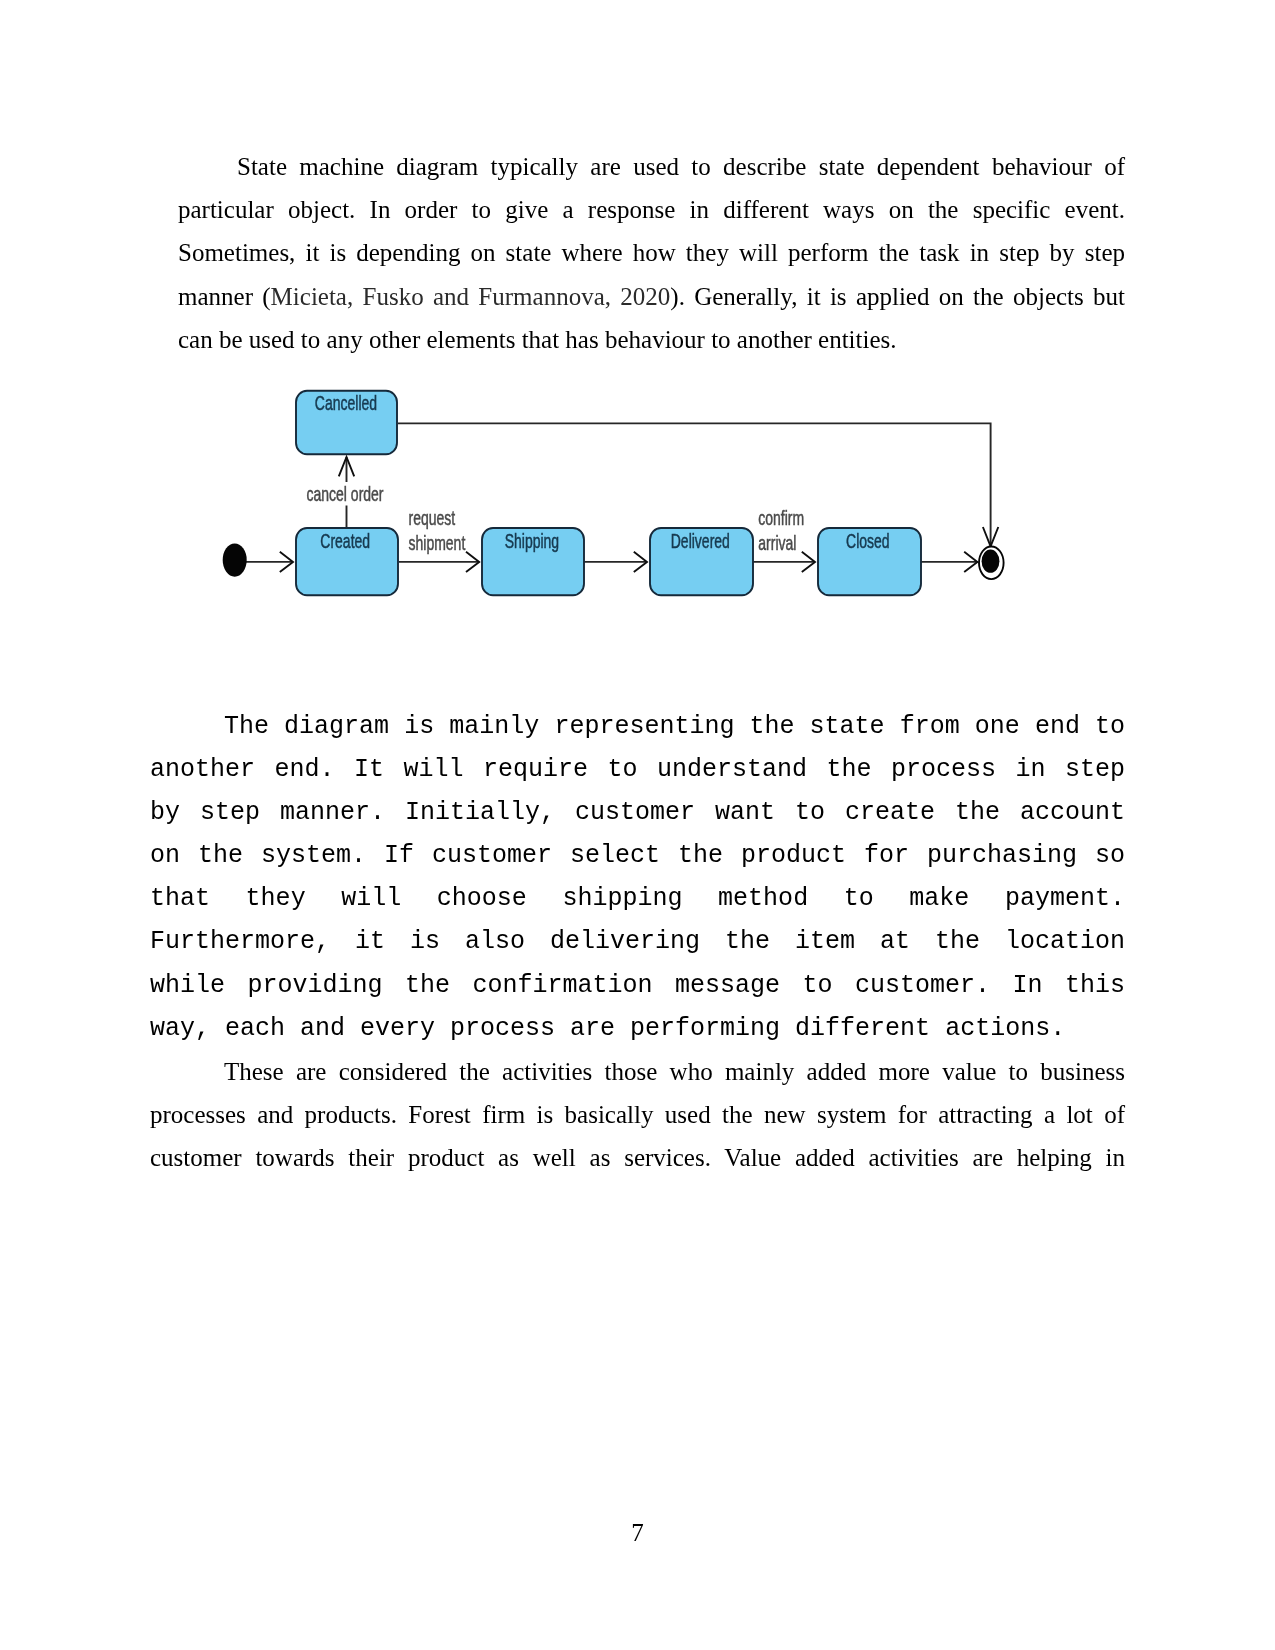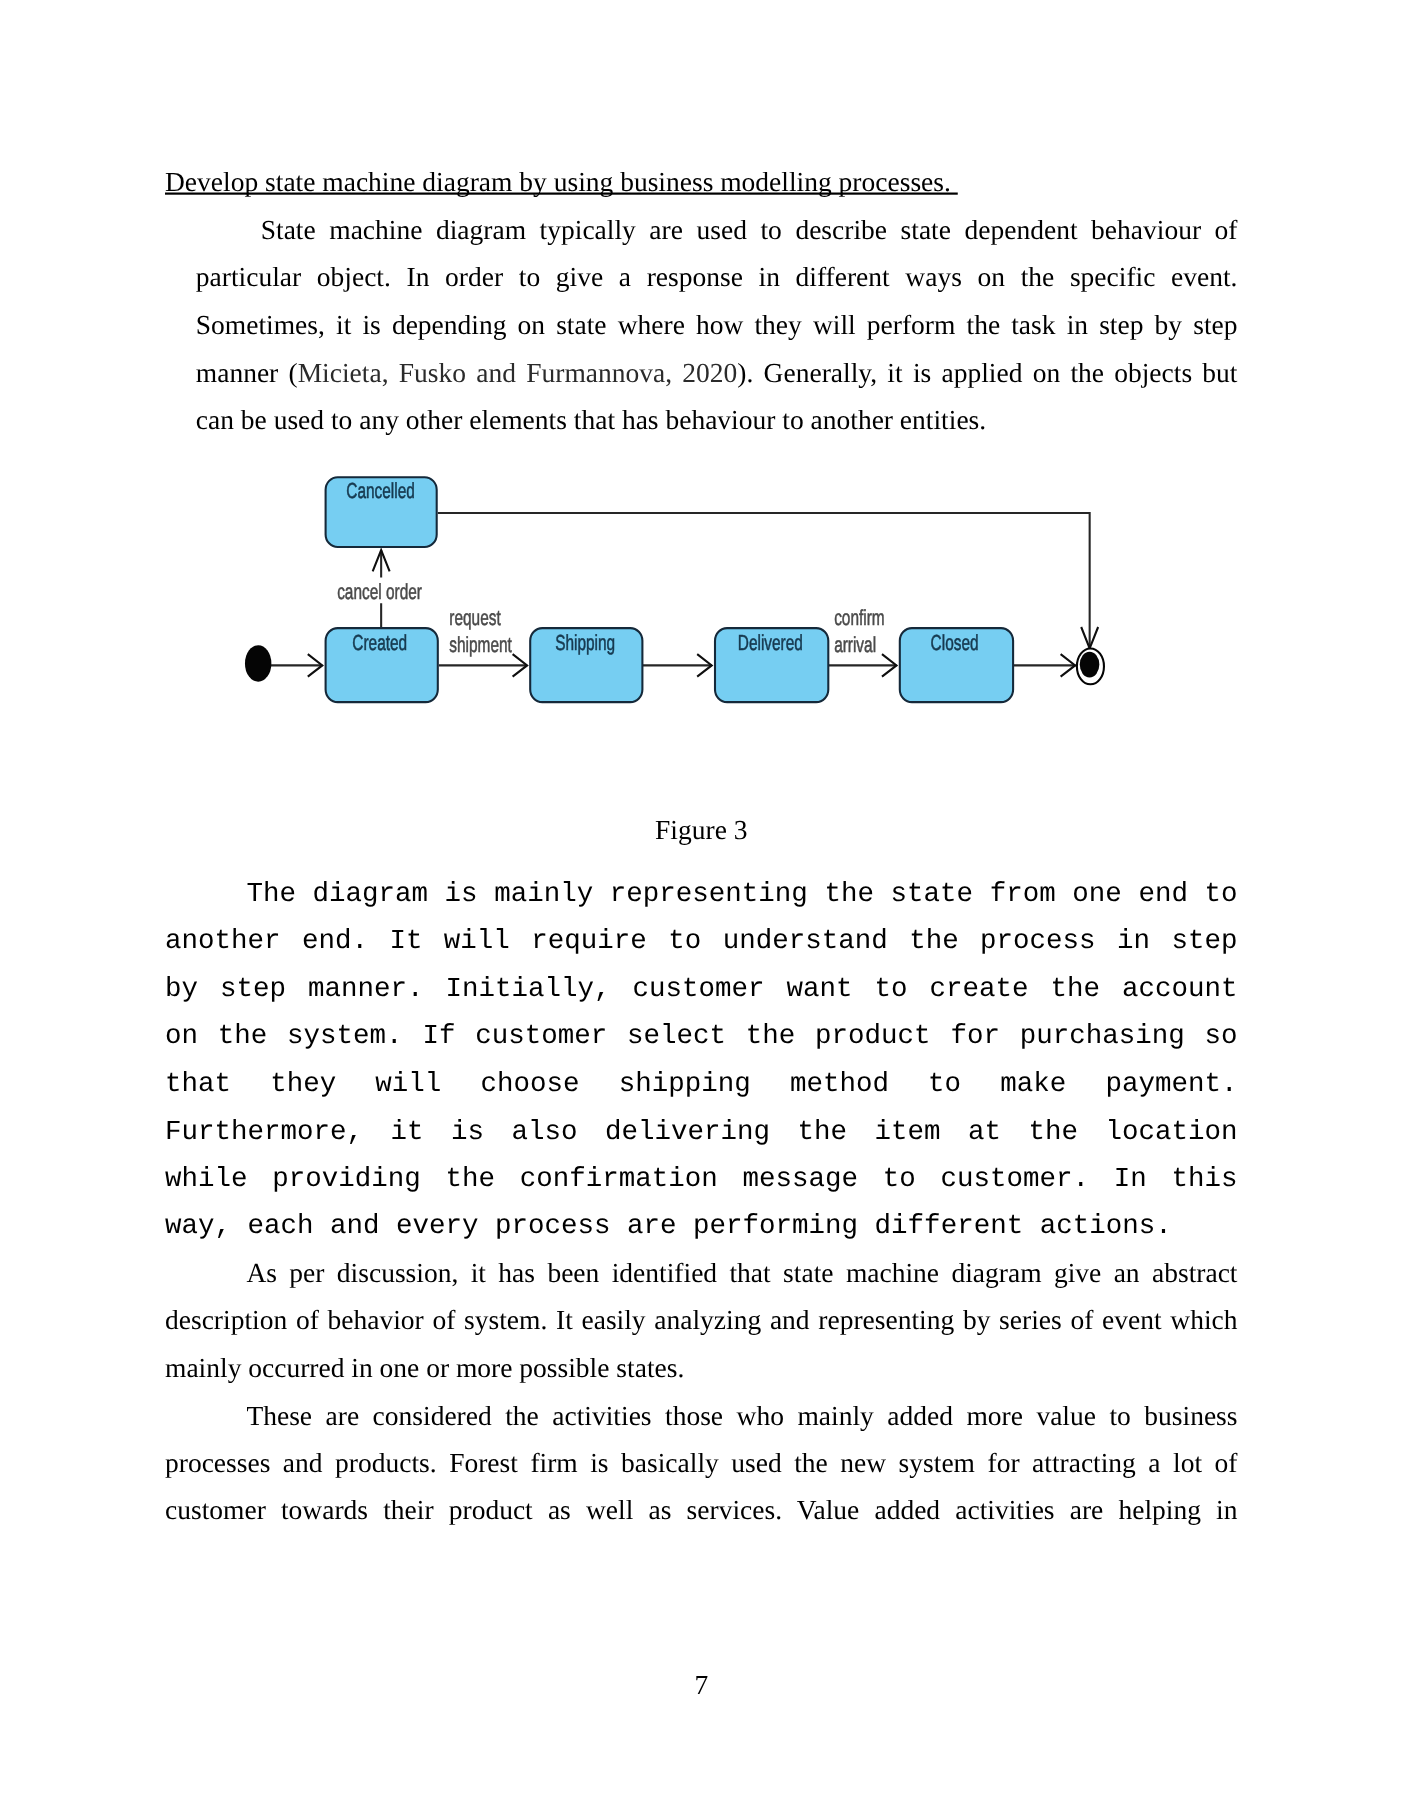--- a/index.html
+++ b/index.html
@@ -26,21 +26,20 @@
   .dgm .finout{fill:#fff;stroke:#050505;stroke-width:1.9;}
   .dgm .finin{fill:#050505;}
   .dgm .stl{font-family:"Liberation Sans",sans-serif;font-size:14px;fill:#16394f;stroke:#16394f;stroke-width:0.35;paint-order:stroke fill;text-anchor:middle;}
   .dgm .el{font-family:"Liberation Sans",sans-serif;font-size:14px;fill:#4a4a4a;stroke:#4a4a4a;stroke-width:0.35;paint-order:stroke fill;text-anchor:start;}
 </style>
 </head>
 <body>
 
 <div class="page">
   <div class="doc">
-    <p class="heading">Develop state machine diagram by using business modelling processes.&nbsp;</p>
     <p class="indent"><span>State machine diagram typically are used to describe state dependent behaviour of particular object. In order to give a response in different ways on the specific event. Sometimes, it is depending on state where how they will perform the task in step by step manner (</span><span class="cite">Micieta, Fusko and Furmannova, 2020</span><span>). Generally, it is applied on the objects but can be used to any other elements that has behaviour to another entities.</span></p>
     <div class="figure">
       <svg class="dgm" viewBox="0 0 830 250" width="830" height="250">
         <g class="edges">
 
           <path class="ln" d="M 25 190.9 L 83 190.9"></path>
           <path class="ah" d="M 69.8 180.7 L 83 190.9 L 69.8 201.1"></path>
 
           <path class="ln" d="M 136.5 158 L 136.5 134.5 M 136.5 111.1 L 136.5 86"></path>
           <path class="ah" d="M 128.8 105.4 L 136.5 86 L 144.2 105.4"></path>
@@ -107,19 +106,17 @@
             </g>
           <g transform="translate(548.3,153.8) scale(1,1.41)">
               <text class="el" x="0" y="0">confirm</text>
             </g>
           <g transform="translate(548.3,178.9) scale(1,1.41)">
               <text class="el" x="0" y="0">arrival</text>
             </g>
         </g>
       </svg>
     </div>
-    <p class="figcap">Figure 3</p>
     <p class="indent2 aftercap">The diagram is mainly representing the state from one end to another end. It will require to understand the process in step by step manner. Initially, customer want to create the account on the system. If customer select the product for purchasing so that they will choose shipping method to make payment. Furthermore, it is also delivering the item at the location while providing the confirmation message to customer. In this way, each and every process are performing different actions.</p>
-    <p class="indent2">As per discussion, it has been identified that state machine diagram give an abstract description of behavior of system. It easily analyzing and representing by series of event which mainly occurred in one or more possible states.</p>
     <p class="indent2 lastjust">These are considered the activities those who mainly added more value to business processes and products. Forest firm is basically used the new system for attracting a lot of customer towards their product as well as services. Value added activities are helping in</p>
   </div>
   <div class="pagenum">7</div>
 </div>
 
 </body></html>

